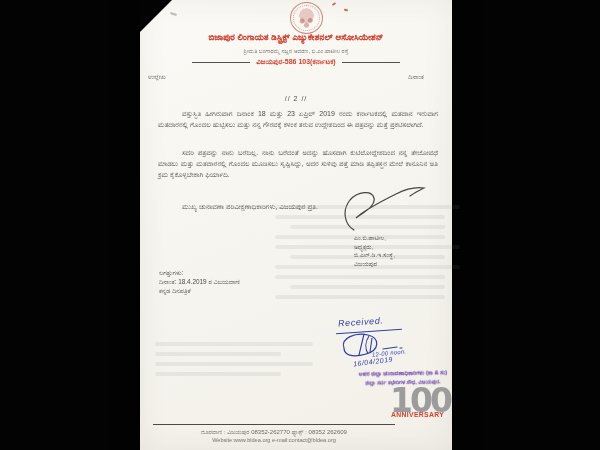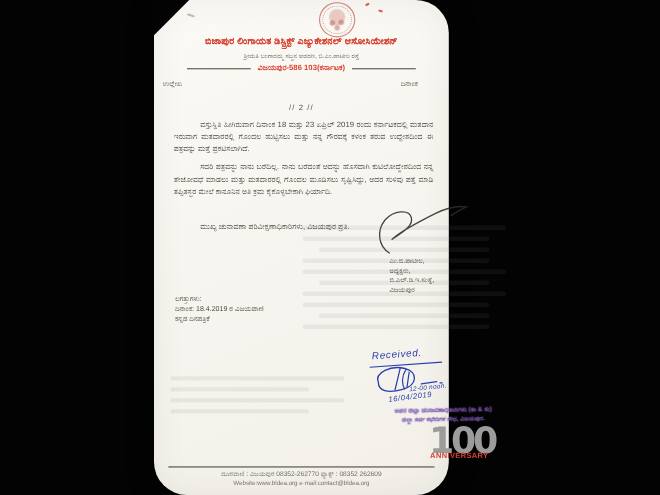--- a/index.html
+++ b/index.html
@@ -4,24 +4,23 @@
 <style>
   html,body{margin:0;padding:0;}
   body{
     width:600px;height:450px;overflow:hidden;
     background:#030303;
     font-family:"Liberation Sans","DejaVu Sans",sans-serif;
     position:relative;
   }
   .stage{position:absolute;inset:0;}
   .paper{
-    position:absolute;left:140px;top:0;width:268px;height:450px;
+    position:absolute;left:140px;top:0;width:312px;height:450px;
     background:linear-gradient(160deg,#fbfaf6 0%,#f7f5ef 45%,#f2f0e9 100%);
     box-shadow:0 0 22px rgba(0,0,0,.85), inset 0 0 30px rgba(60,55,40,.07);
-    border-radius:30px;
   }
   .corner-fold{
     position:absolute;left:0;top:0;width:0;height:0;
     border-top:32px solid #030303;border-right:32px solid transparent;
   }
   .pencil-mark{position:absolute;left:30px;top:13px;width:7px;height:2px;
     background:rgba(95,92,88,.38);transform:rotate(18deg);border-radius:2px;}
   
   .seal{
     position:absolute;left:150px;top:2px;width:31px;height:30px;border-radius:50%;

